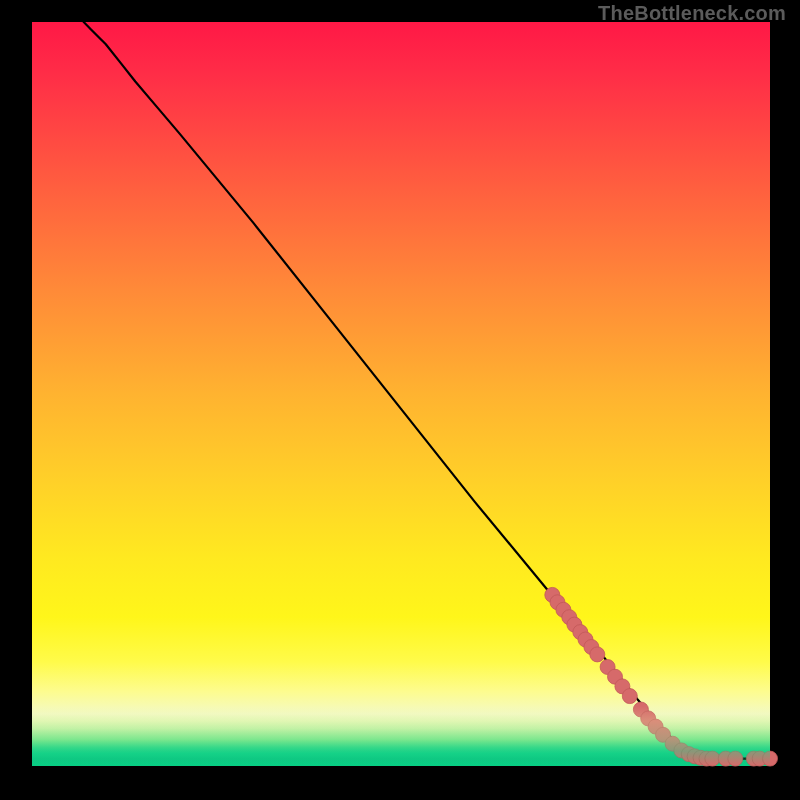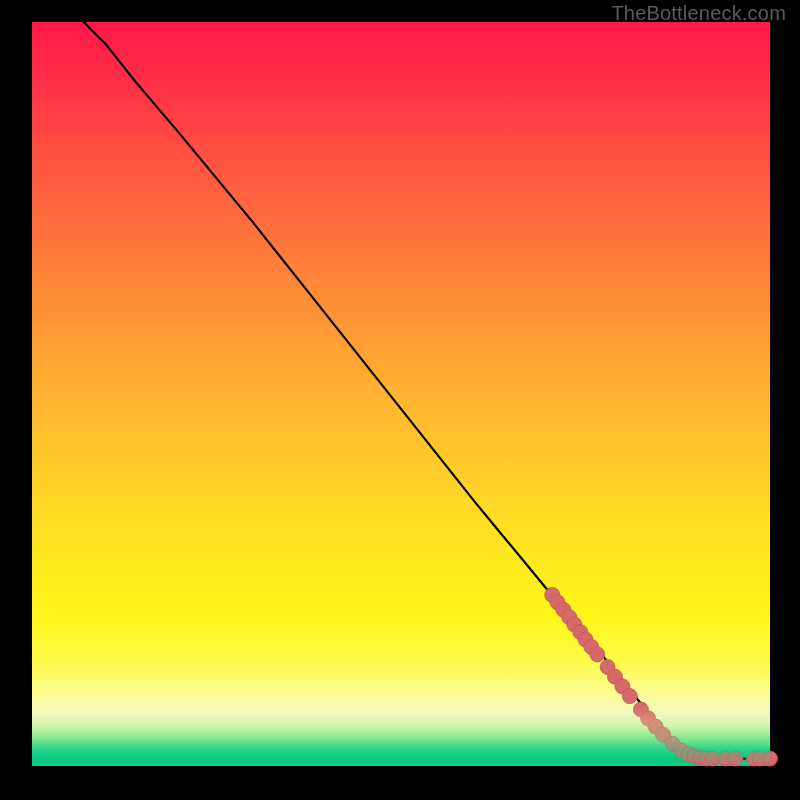--- a/index.html
+++ b/index.html
@@ -64,21 +64,21 @@
         rgba(40,210,140,0.45) 75%,
         rgba(10,205,132,0.0) 100%
       );
     pointer-events: none;
   }
   .watermark {
     position: absolute;
     top: 2px;
     right: 14px;
     font-size: 20px;
-    font-weight: 400;
+    font-weight: 700;
     color: #5b5b5b;
     letter-spacing: 0.2px;
     margin-left: 32px;
   }
   svg.curve {
     position: absolute;
     left: 0;
     top: 0;
     width: 738px;
     height: 744px;

